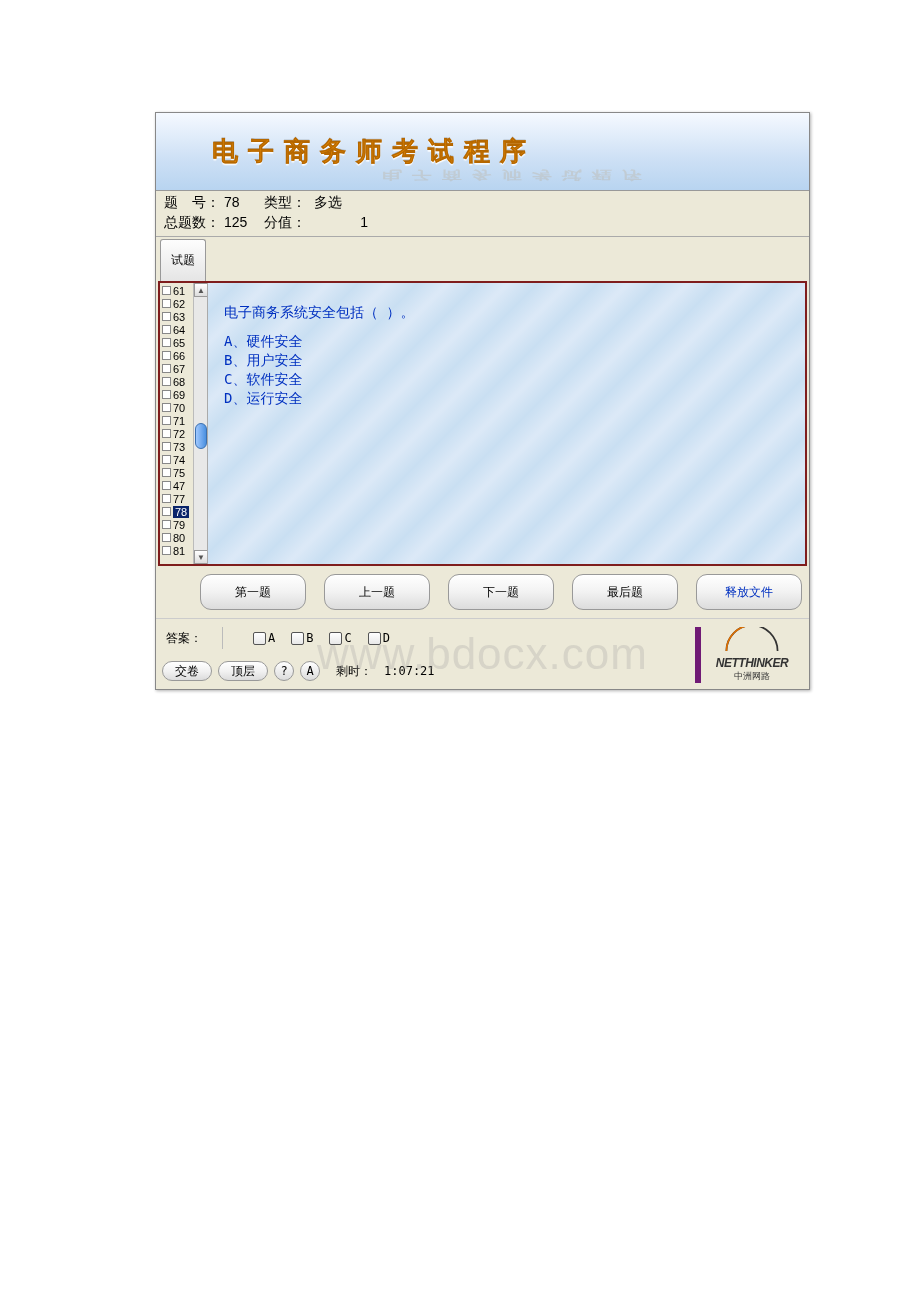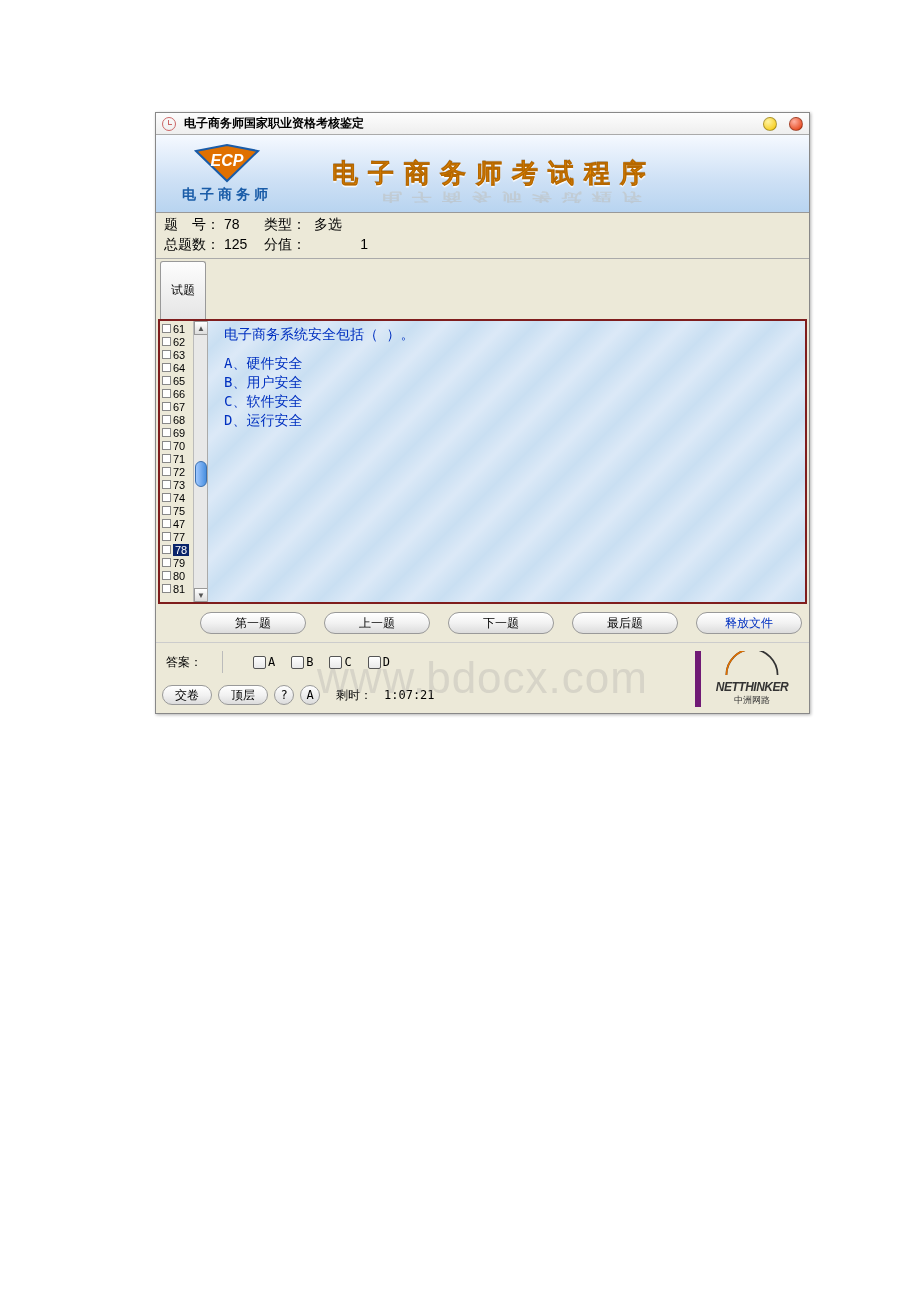--- a/index.html
+++ b/index.html
@@ -109,21 +109,21 @@
       font-size: 14px;
       border-bottom: 1px solid #aaa;
       display: grid;
       grid-template-columns: 60px 40px 50px 60px;
       row-gap: 2px;
     }
     .tab-label {
       background: linear-gradient(to bottom, #fdfdfd, #e5e5e5);
       border: 1px solid #999;
       border-bottom: none;
-      padding: 20px 10px;
+      padding: 12px 10px;
       display: inline-block;
       font-size: 12px;
       margin: 2px 0 0 4px;
       border-radius: 3px 3px 0 0;
     }
     .content-area {
       display: flex;
       height: 285px;
       border: 2px solid #7f1d1d;
       margin: 0 2px;
@@ -186,38 +186,38 @@
       top: 140px;
       width: 12px; height: 26px;
       background: linear-gradient(to right, #a0c8ff, #4a90e0);
       border: 1px solid #3a70b0;
       border-radius: 6px;
     }
     .qbody {
       flex: 1;
       background: linear-gradient(135deg, #dce9f7 0%, #c9dff2 25%, #dce9f7 50%, #c9dff2 75%, #dce9f7 100%);
       background-size: 60px 60px;
-      padding: 4px 16px;
+      padding: 20px 16px;
       font-size: 14px;
       color: #0030c0;
       font-family: "SimSun", monospace;
       line-height: 1.35;
     }
     .qtext { margin-bottom: 10px; }
     .nav-row {
       display: flex;
       padding: 8px 4px;
       gap: 18px;
       align-items: center;
       justify-content: flex-start;
     }
     .nav-row .spacer { flex: 0 0 22px; }
     .pill-btn {
       width: 106px;
-      height: 22px;
+      height: 36px;
       border-radius: 11px;
       background: linear-gradient(to bottom, #ffffff 0%, #f2f2f2 50%, #dcdcdc 100%);
       border: 1px solid #999;
       display: flex;
       align-items: center;
       justify-content: center;
       font-size: 12px;
       box-shadow: inset 0 1px 0 #fff;
       cursor: pointer;
     }
@@ -321,37 +321,22 @@
       white-space: nowrap;
     }
     .lower-wrap {
       position: relative;
     }
   </style>
 </head>
 <body>
 
 <div class="window">
-  <div class="titlebar">
-    <span class="clock-icon"></span>
-    <span class="titlebar-title">电子商务师国家职业资格考核鉴定</span>
-    <span class="win-btn min"></span>
-    <span class="win-btn close"></span>
-  </div>
 
   <div class="banner">
-    <div class="logo-wrap">
-      <div class="logo-shield">
-        <svg viewBox="0 0 72 40">
-          <path d="M5 8 L36 2 L67 8 L36 38 Z" fill="#e07000" stroke="#1a5ca8" stroke-width="2"></path>
-          <text x="36" y="23" text-anchor="middle" font-family="Arial" font-weight="bold" font-size="16" fill="#fff" font-style="italic">ECP</text>
-        </svg>
-      </div>
-      <div class="logo-text">电子商务师</div>
-    </div>
     <div class="banner-title">电子商务师考试程序</div>
     <div class="banner-reflection">电子商务师考试程序</div>
   </div>
 
   <div class="info-bar">
     <span>题　号：</span>
     <span>78</span>
     <span>类型：</span>
     <span>多选</span>
     <span>总题数：</span>

